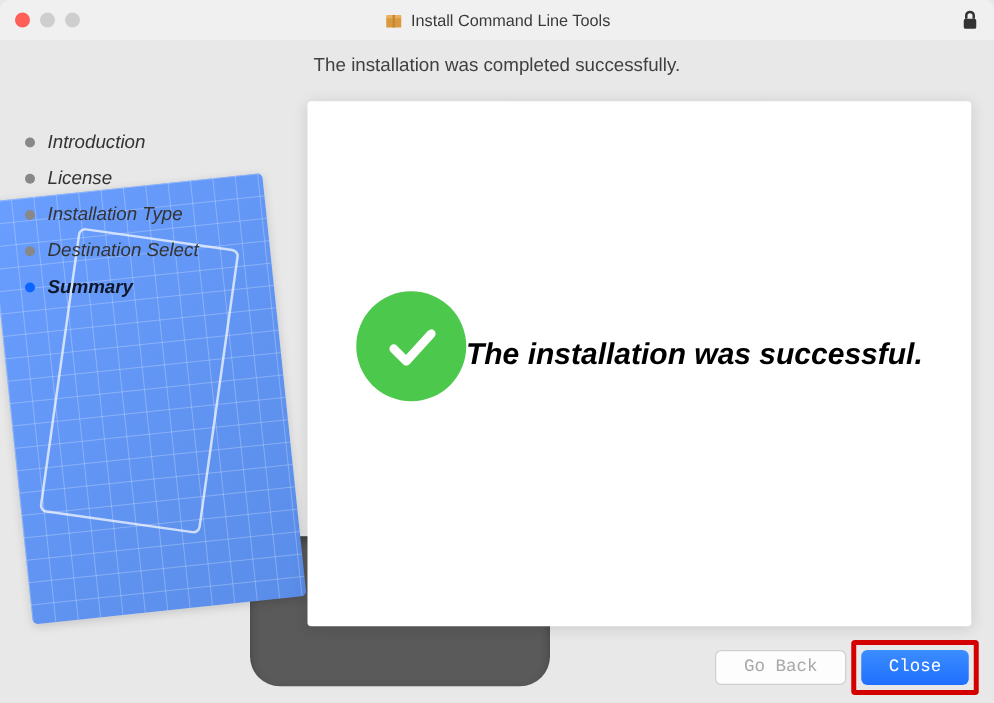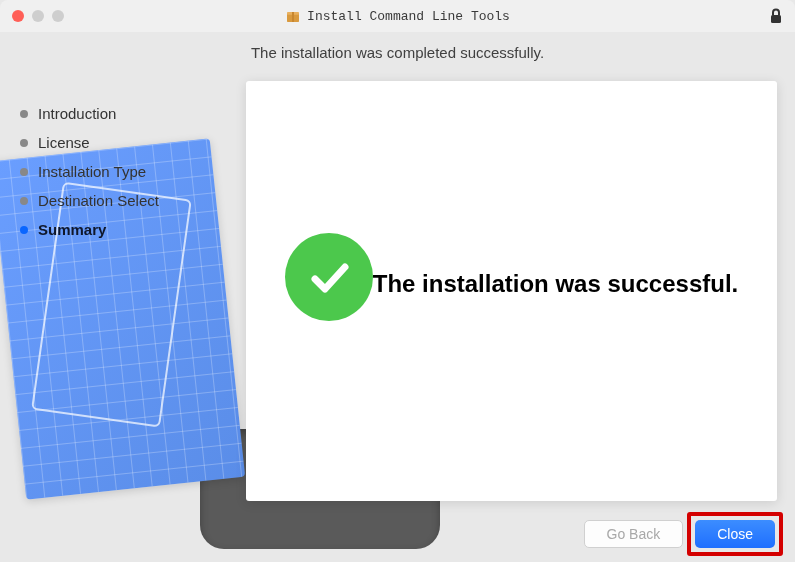--- a/index.html
+++ b/index.html
@@ -43,39 +43,39 @@
       left: 0;
       right: 0;
       text-align: center;
       display: flex;
       align-items: center;
       justify-content: center;
       gap: 6px;
       font-size: 13px;
       color: #3a3a3a;
       pointer-events: none;
-      font-family: Liberation Mono, monospace;
     }
     .pkg-icon {
       width: 16px;
       height: 16px;
     }
     .lock-icon {
       margin-left: auto;
       color: #4a4a4a;
     }
     .subtitle {
       text-align: center;
       font-size: 15px;
       color: #404040;
       padding: 12px 0 8px;
     }
     .content-area {
       position: relative;
       height: calc(100% - 32px - 40px - 56px);
+      font-style: italic;
     }
     .sidebar {
       position: absolute;
       left: 20px;
       top: 30px;
       width: 210px;
       z-index: 2;
     }
     .step {
       display: flex;
@@ -196,20 +196,21 @@
       padding: 0 20px;
       gap: 12px;
     }
     .btn {
       height: 28px;
       padding: 0 22px;
       border-radius: 5px;
       font-size: 14px;
       border: none;
       cursor: pointer;
+      font-family: Liberation Mono, monospace;
     }
     .btn-secondary {
       background: #fdfdfd;
       color: #a8a8a8;
       border: 1px solid #d0d0d0;
     }
     .btn-primary {
       background: linear-gradient(#3c8dff, #1f6fff);
       color: #fff;
       font-weight: 500;

